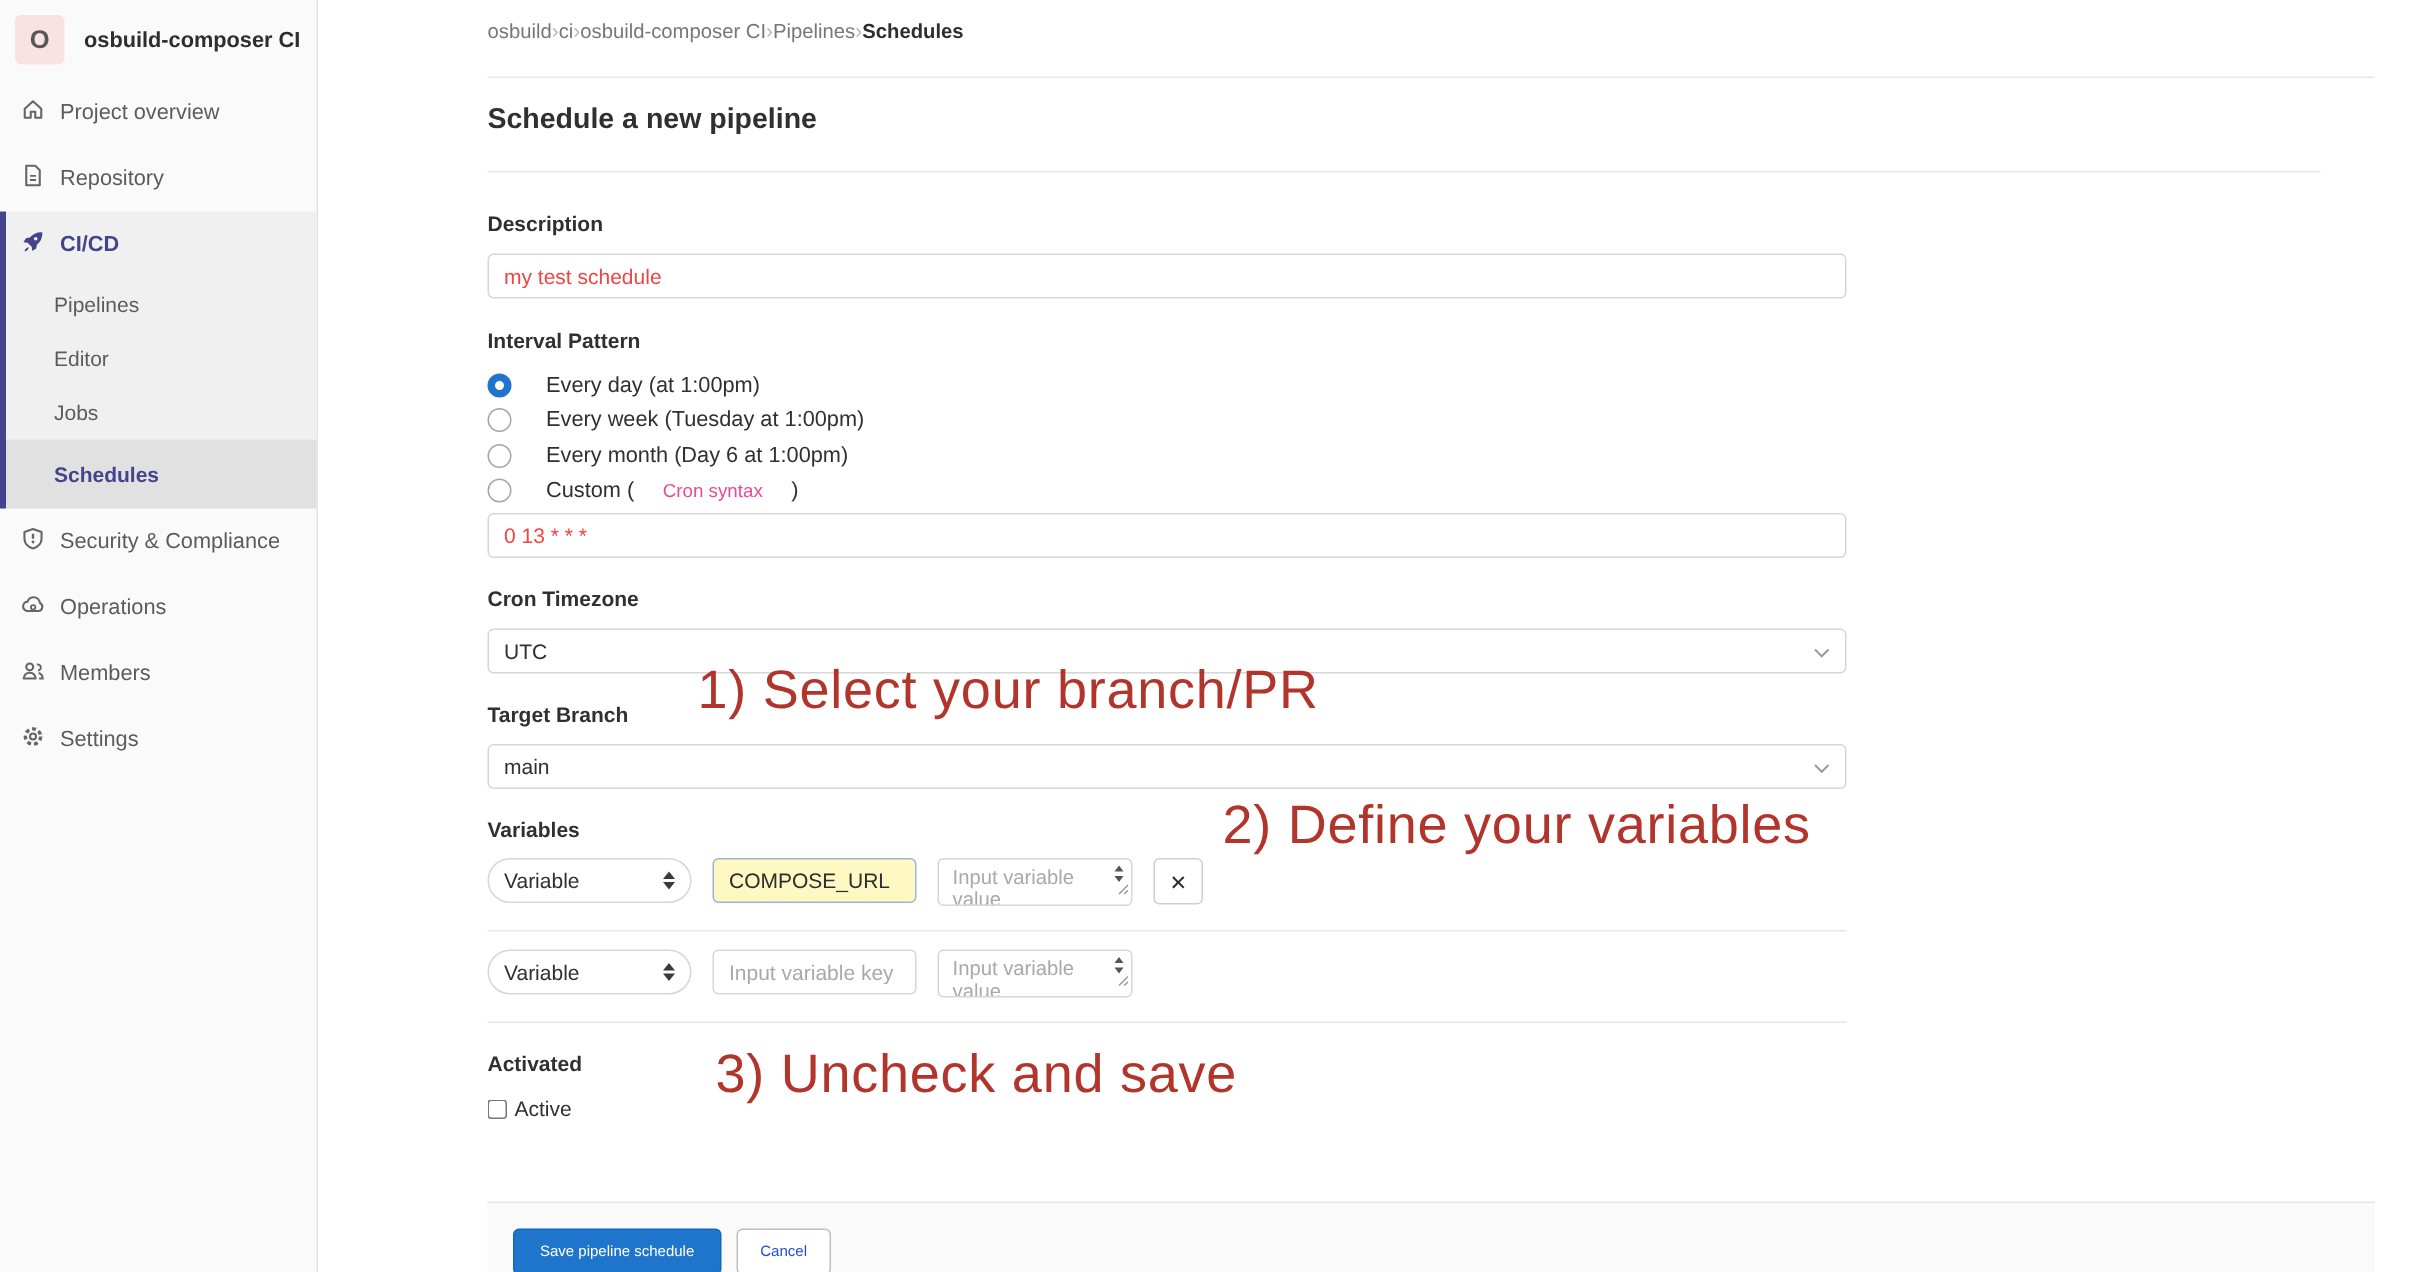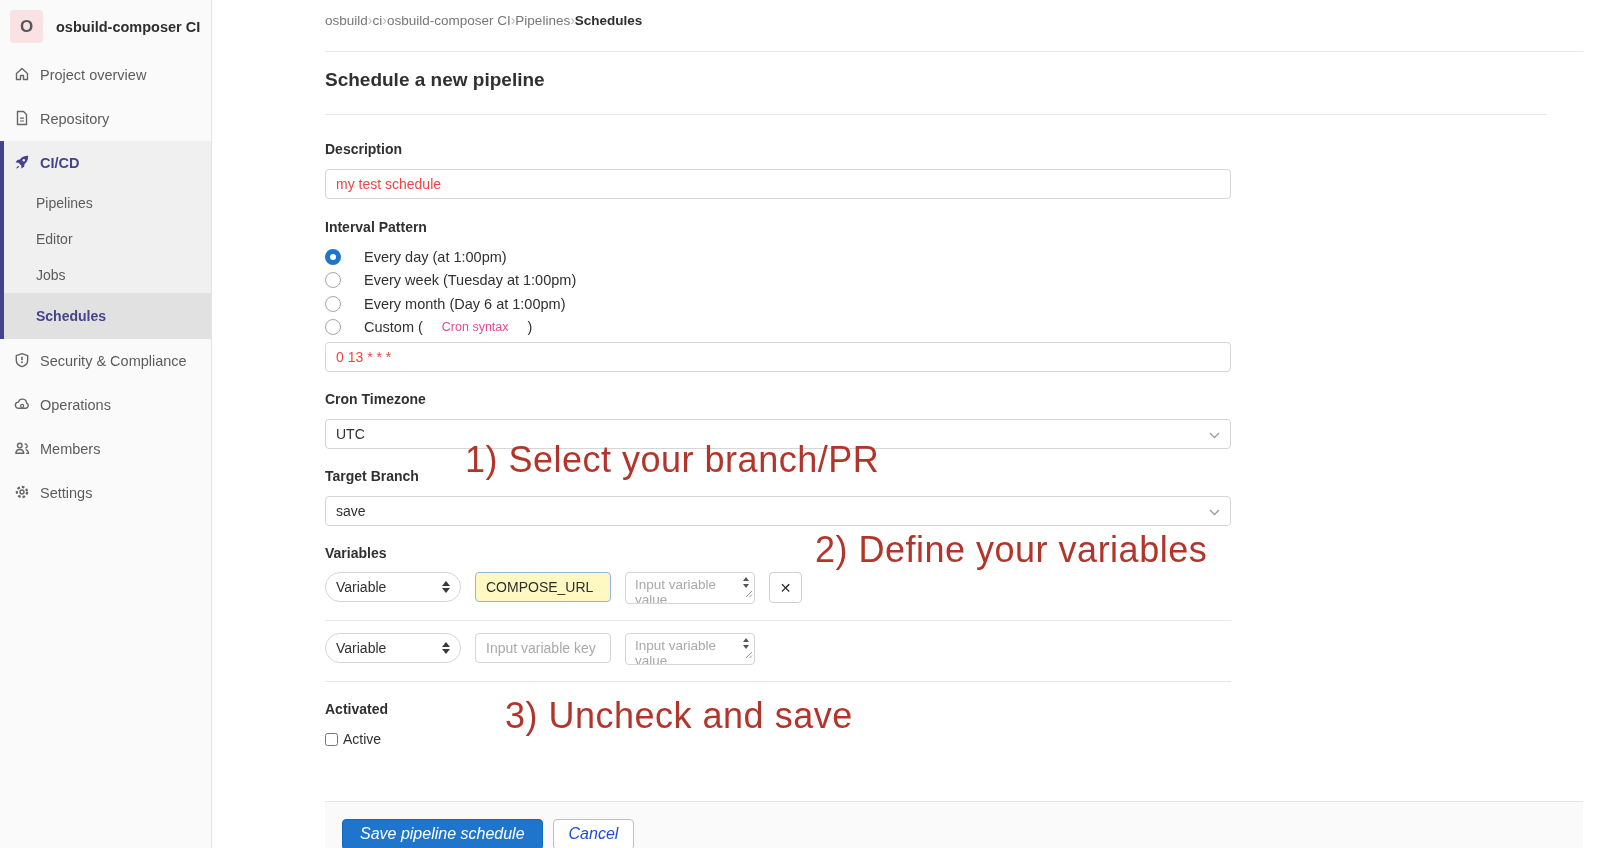--- a/index.html
+++ b/index.html
@@ -76,29 +76,29 @@
   .spinner .tri-down { border-left-width:3.5px; border-right-width:3.5px; border-top:4.5px solid #555; }
   .grip { position:absolute; right:2px; bottom:2px; cursor:nwse-resize; }
   .remove-btn { width:33px; height:31px; border:1px solid #cfcfcf; border-radius:4px; background:#fff;
     display:flex; align-items:center; justify-content:center; font-size:14px; color:#2e2e2e; cursor:pointer; }
 
   .checkbox-row { display:flex; align-items:center; gap:5px; margin-top:14px; font-size:14px; }
   .checkbox-row input { width:13px; height:13px; margin:0; }
 
   .form-footer { margin-top:54px; width:1258px; background:#fafafa; border-top:1px solid #e5e5e5;
     height:65px; display:flex; align-items:center; gap:10px; padding-left:17px; }
-  .btn { height:31px; border-radius:4px; font-size:16px; font-family:inherit; cursor:pointer;font-style:italic; }
+  .btn { height:31px; border-radius:4px; font-size:10px; font-family:inherit; cursor:pointer; }
   .btn-primary { background:#1f75cb; color:#fff; border:1px solid #1068bf; padding:0 17px; }
   .btn-secondary { background:#fff; color:#1d4ed8; border:1px solid #bfbfbf; padding:0 15px; }
 
   .annotation { position:absolute; color:#b2352c; font-size:36px; line-height:1.1; letter-spacing:0.5px;
     white-space:nowrap; pointer-events:none; }
   .ann1 { left:253px; top:440px; }
   .ann2 { left:603px; top:530px; }
-  .ann3 { left:293px; top:696px; }
+  .ann3 { left:265px; top:696px; }
 </style>
 </head>
 <body>
 
 <div class="app">
 
   <aside class="sidebar">
     <div class="project-header">
       <div class="avatar">O</div>
       <div class="project-name">osbuild-composer CI</div>
@@ -244,21 +244,21 @@
         <span>UTC</span>
         <span>
           <svg width="11" height="7" viewBox="0 0 11 7">
               <path d="M1 1l4.5 4.5L10 1" stroke="#9a9a9a" stroke-width="1.3" fill="none"></path>
             </svg>
         </span>
       </div>
 
       <label class="field-label mt-sec">Target Branch</label>
       <div class="select">
-        <span>save</span>
+        <span>main</span>
         <span>
           <svg width="11" height="7" viewBox="0 0 11 7">
               <path d="M1 1l4.5 4.5L10 1" stroke="#9a9a9a" stroke-width="1.3" fill="none"></path>
             </svg>
         </span>
       </div>
 
       <label class="field-label mt-sec">Variables</label>
 
       <div class="var-row row1">

